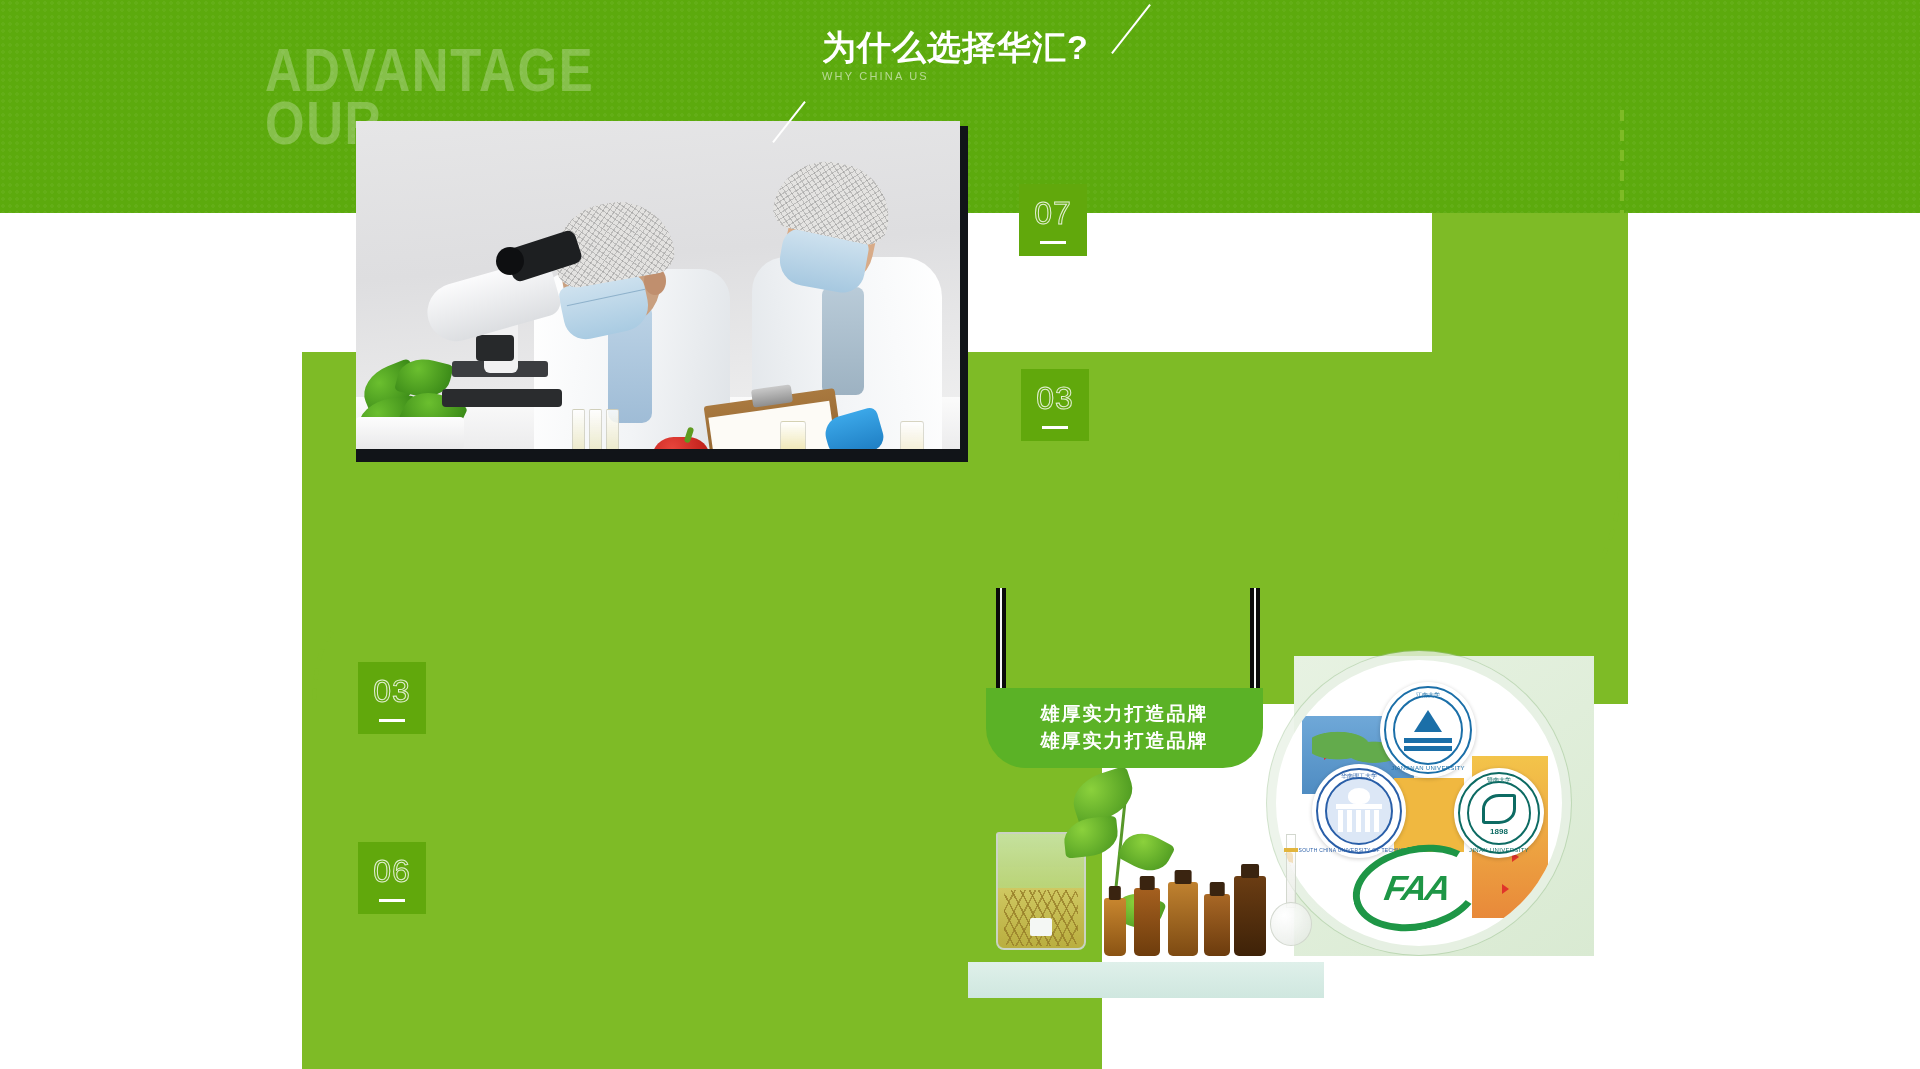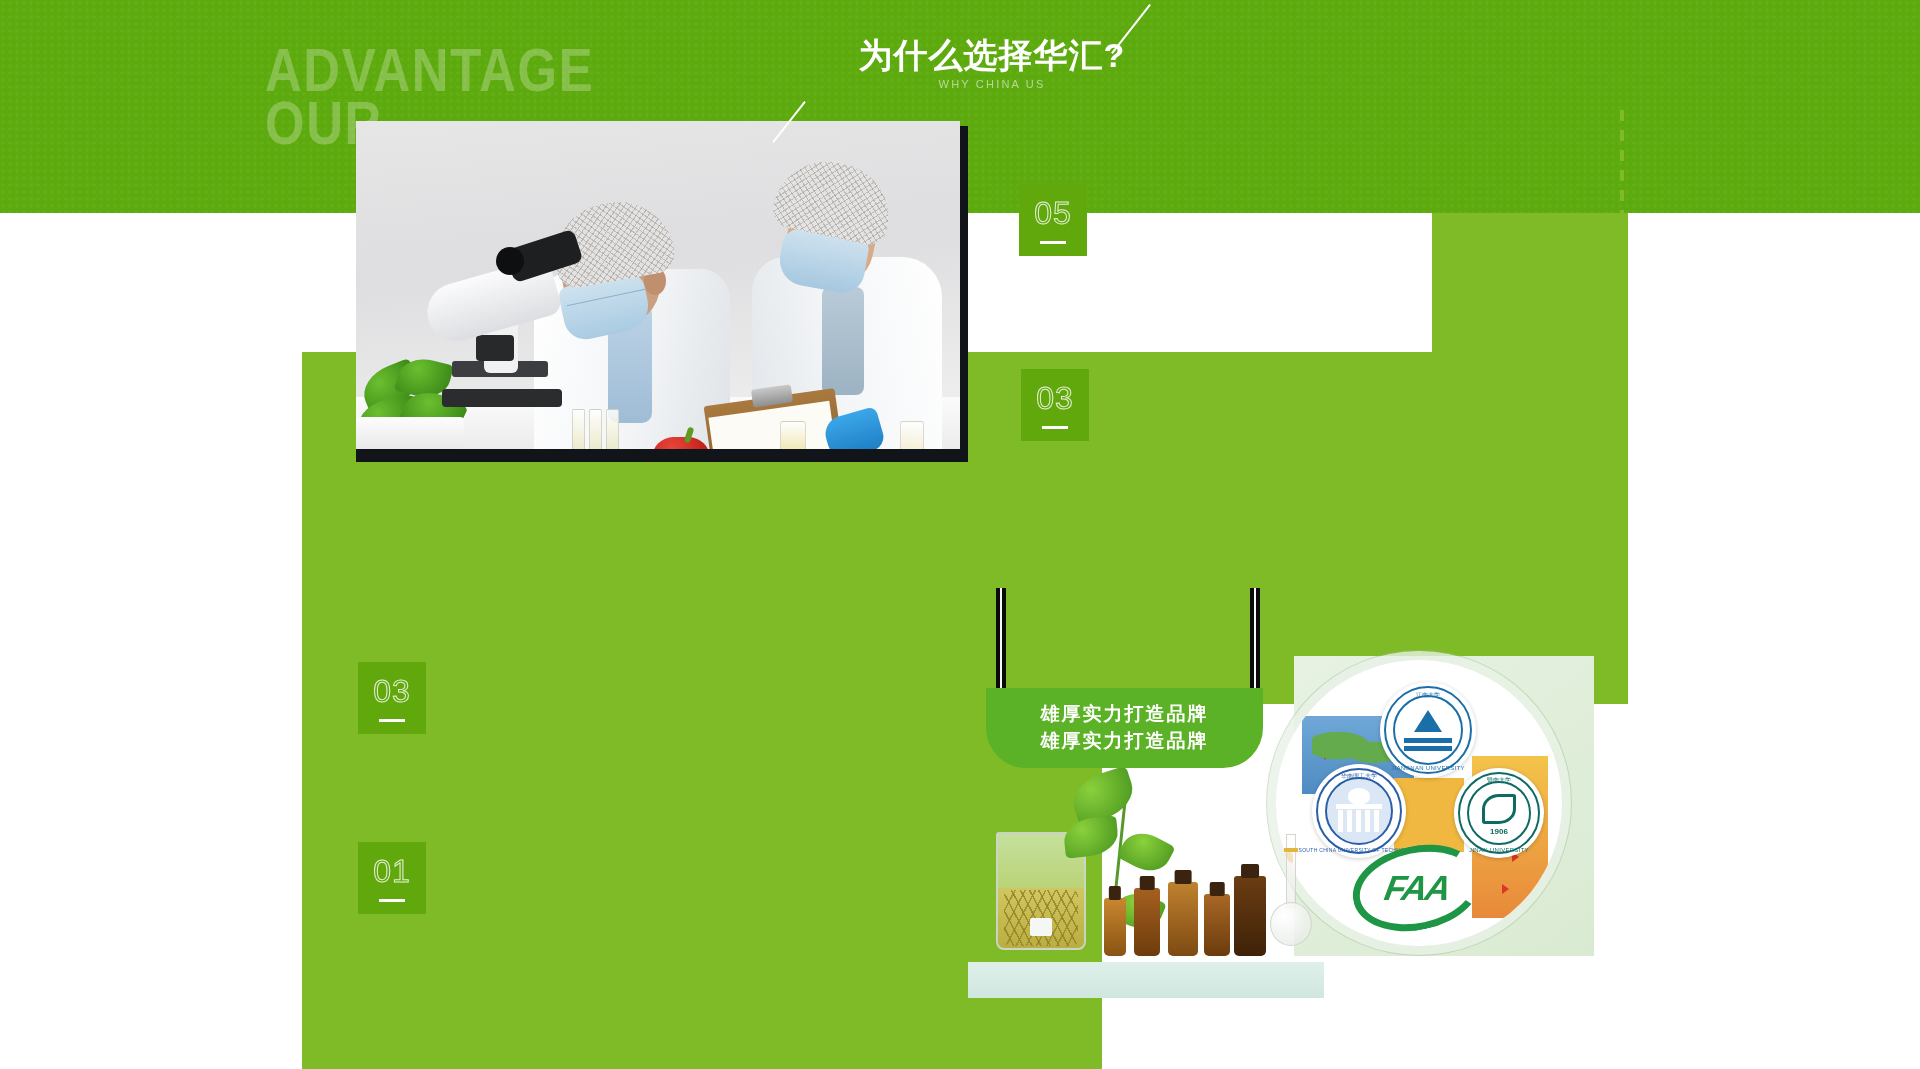--- a/index.html
+++ b/index.html
@@ -25,21 +25,21 @@
     font-weight:bold; letter-spacing:2px; line-height:.86;
     font-family:"Liberation Sans Narrow","Liberation Sans",sans-serif;
     transform:scaleX(.82); transform-origin:left top;
     pointer-events:none; user-select:none;
   }
   .wordmark .l1{ display:block; font-size:62px; }
   .wordmark .l2{ display:block; font-size:62px; }
 
   
   .headline{
-    position:absolute; left:822px; top:36px; width:340px; z-index:6; text-align:center;
+    position:absolute; left:822px; top:28px; width:340px; z-index:6; text-align:left;
   }
   .headline .cn{
     display:block; color:#ffffff; font-size:34px; font-weight:bold; letter-spacing:1px;
     line-height:1.12; white-space:nowrap;
   }
   .headline .en{
     display:block; color:rgba(255,255,255,.55); font-size:11px; letter-spacing:2.2px;
     margin-top:4px; white-space:nowrap;
   }
 
@@ -410,33 +410,33 @@
         <span class="tube c"></span>
     </div>
 
     <div class="pepper"></div>
     <div class="pepper-stem"></div>
     <div class="flaskA"></div>
     <div class="flaskB"></div>
   </div>
 
   <div class="badge b01">
-    <span class="num">05</span>
+    <span class="num">07</span>
     <span class="bar"></span>
   </div>
   <div class="badge b02">
     <span class="num">03</span>
     <span class="bar"></span>
   </div>
   <div class="badge b03">
     <span class="num">03</span>
     <span class="bar"></span>
   </div>
   <div class="badge b04">
-    <span class="num">01</span>
+    <span class="num">06</span>
     <span class="bar"></span>
   </div>
 
   <div class="glassware">
     <div class="gw-table"></div>
     <div class="beaker"></div>
     <div class="beaker-liquid"></div>
     <div class="roots"></div>
     <div class="root-tag"></div>
     <div class="vine">
@@ -498,21 +498,21 @@
           <span class="roof"></span>
           <span class="cols"></span>
         <span class="captop">华南理工大学</span>
         <span class="cap">SOUTH CHINA UNIVERSITY OF TECHNOLOGY</span>
       </div>
 
       <div class="seal seal-ju">
         <span class="ring"></span>
           <span class="inner"></span>
           <span class="emb"></span>
-        <span class="year">1906</span>
+        <span class="year">1898</span>
         <span class="captop">暨南大学</span>
         <span class="cap">JINAN UNIVERSITY</span>
       </div>
 
       <div class="faa">
         <span class="faa-ell"></span>
         <span class="faa-txt">FAA</span>
       </div>
 
       <div class="cert-rocket">

